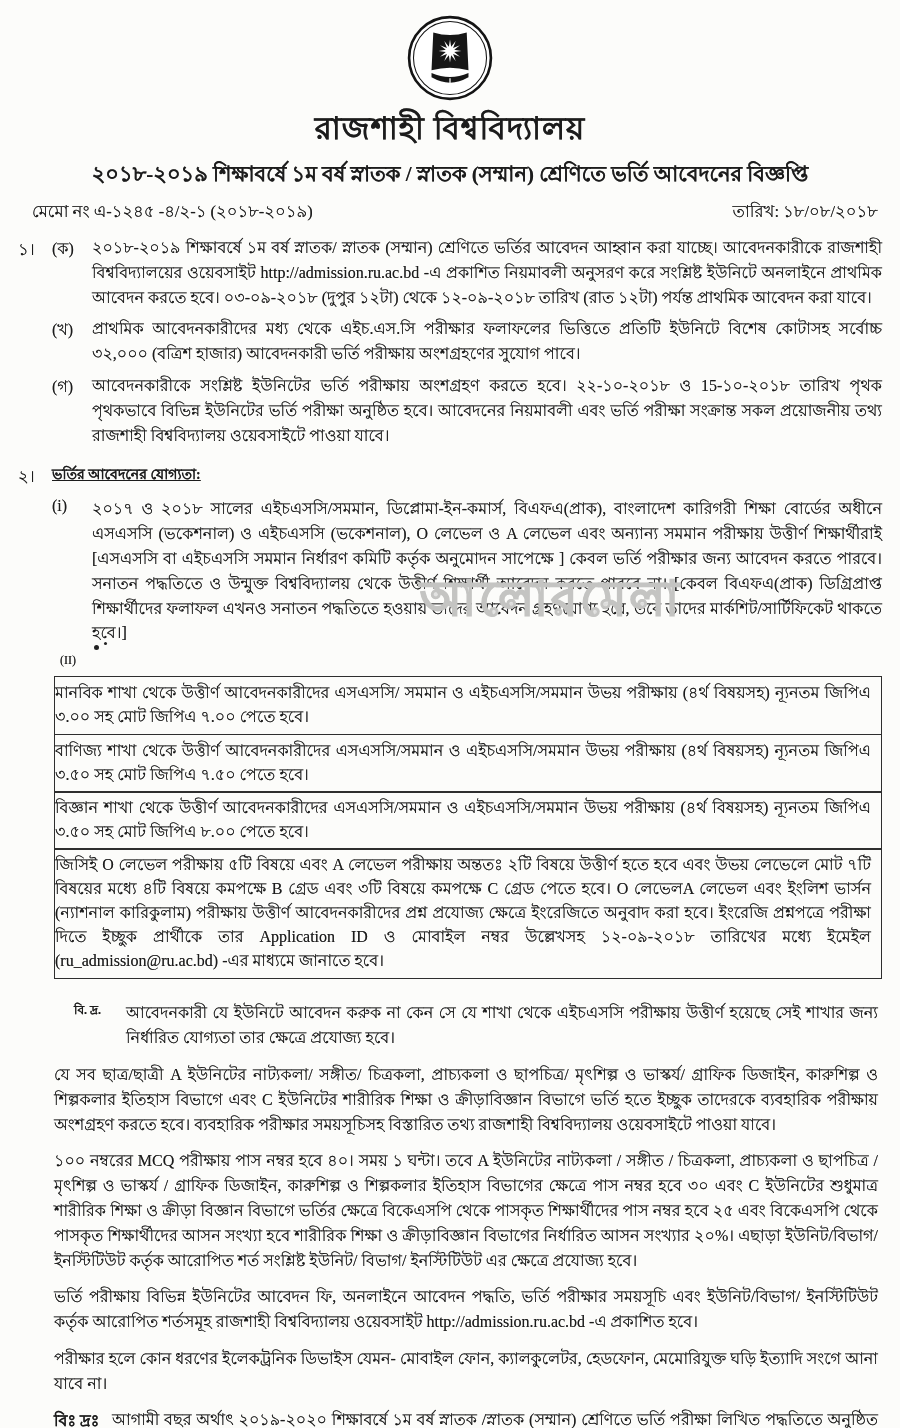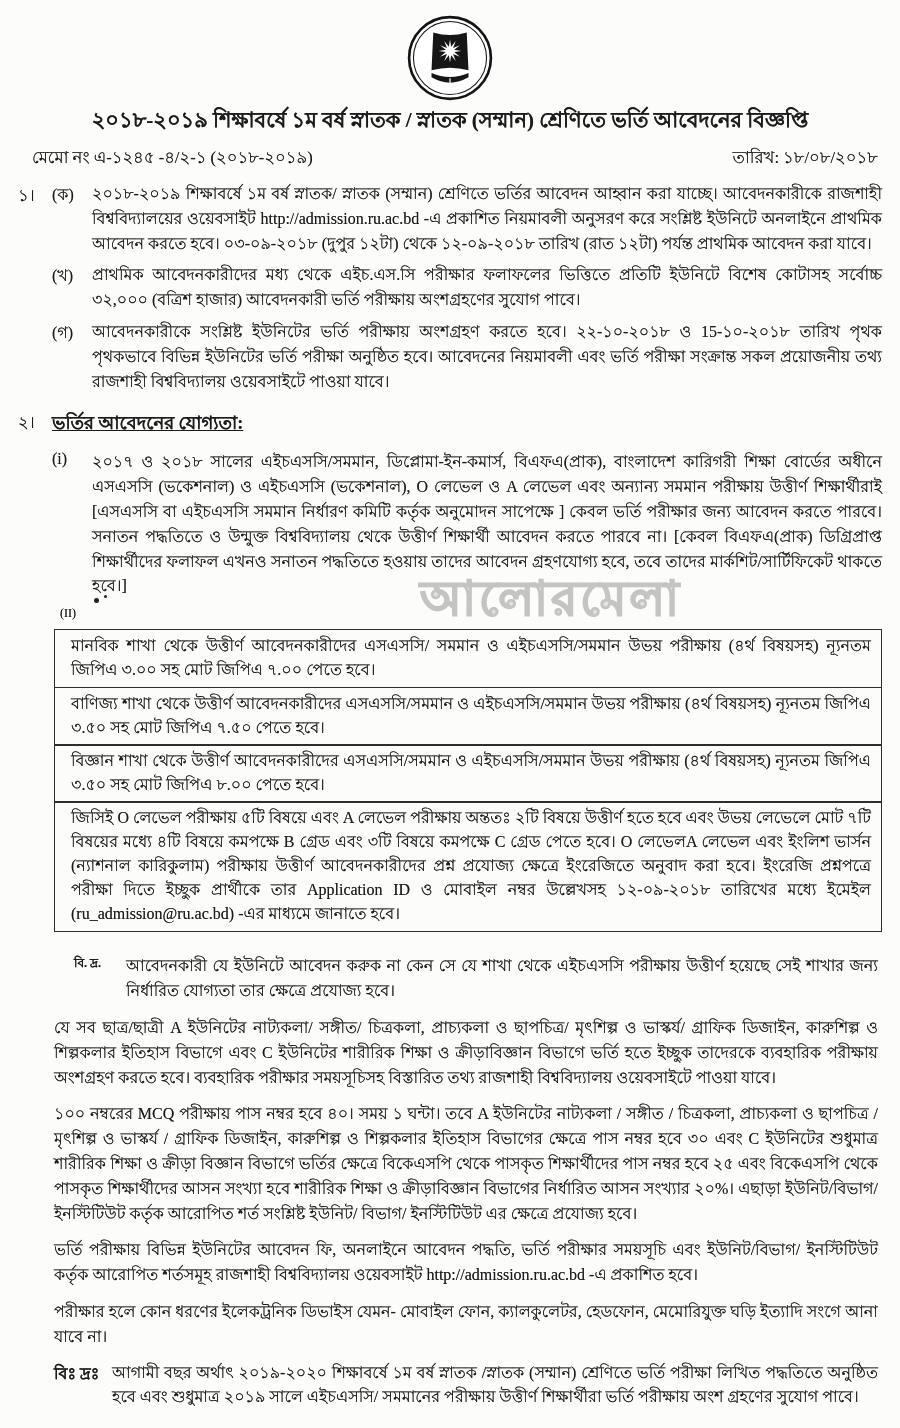--- a/index.html
+++ b/index.html
@@ -42,35 +42,35 @@
   .sec-num{width:34px;flex:0 0 34px;font-size:16.5px;padding-top:1px;}
   .sec-body{flex:1;}
   .clause{display:flex;margin-bottom:7px;}
   .clause-label{width:40px;flex:0 0 40px;font-size:16px;}
   .clause-text,.plain-text{
     margin:0;flex:1;
     font-size:16px;line-height:1.55;text-align:justify;
   }
   .sec-heading{
     margin:0 0 10px 0;
-    font-size:18px;font-weight:bold;text-decoration:underline;
+    font-size:14px;font-weight:bold;text-decoration:underline;
   }
   .roman-label{
     font-size:12px;margin:6px 0 8px 8px;position:relative;width:40px;
   }
   .roman-label::after{ 
     content:"";position:absolute;left:34px;top:-8px;width:5px;height:5px;
     background:#222;border-radius:50%;box-shadow:9px -4px 0 -1px #222;
   }
   
   .req-boxes{margin:2px 0 14px 2px;}
   .req-box{
     border:1.6px solid #2e2e2e;
     margin-top:-1.6px;
-    padding:4px 10px 5px 16px;
+    padding:4px 10px 5px 0;
     font-size:16px;line-height:1.5;text-align:justify;
   }
   .req-box:first-child{margin-top:0;}
   
   .notes{padding:0 4px 0 36px;}
   .note-labeled{display:flex;margin-bottom:10px;}
   .note-label{flex:0 0 52px;font-size:12px;font-weight:bold;margin-left:20px;}
   .notes p.plain{
     margin:12px 0 11px 0;
     font-size:16px;line-height:1.55;text-align:justify;
@@ -95,20 +95,21 @@
     <div class="logo-wrap">
       <svg viewBox="0 0 100 100" aria-hidden="true">
         <circle cx="50" cy="50" r="46.5" fill="#ffffff" stroke="#141414" stroke-width="3"></circle>
         <circle cx="50" cy="50" r="41.5" fill="none" stroke="#141414" stroke-width="1.2"></circle>
         <path d="M31 21 Q50 27 69 21 L71 64 Q50 58 29 64 Z" fill="#161616"></path>
         <polygon fill="#ffffff" points="63,42 54.8,43.3 61.3,48.5 53.5,45.5 56.5,53.3 51.3,46.8 50,55 48.7,46.8 43.5,53.3 46.5,45.5 38.7,48.5 45.2,43.3 37,42 45.2,40.7 38.7,35.5 46.5,38.5 43.5,30.7 48.7,37.2 50,29 51.3,37.2 56.5,30.7 53.5,38.5 61.3,35.5 54.8,40.7"></polygon>
         <path d="M29 67 Q50 76 71 67 L71 72 Q50 84 29 72 Z" fill="#161616"></path>
         <path d="M50 73 L50 82" stroke="#ffffff" stroke-width="1.4"></path>
       </svg>
     </div>
+    <h1 class="university">রাজশাহী  বিশ্ববিদ্যালয়</h1>
     <h2 class="notice-title">২০১৮-২০১৯ শিক্ষাবর্ষে  ১ম বর্ষ স্নাতক / স্নাতক (সম্মান) শ্রেণিতে ভর্তি  আবেদনের বিজ্ঞপ্তি</h2>
     <div class="memo-row">
       <span>মেমো নং  এ-১২৪৫ -৪/২-১ (২০১৮-২০১৯)</span>
       <span>তারিখ: ১৮/০৮/২০১৮</span>
     </div>
   </header>
 
   <main>
 
     <section class="numbered">

